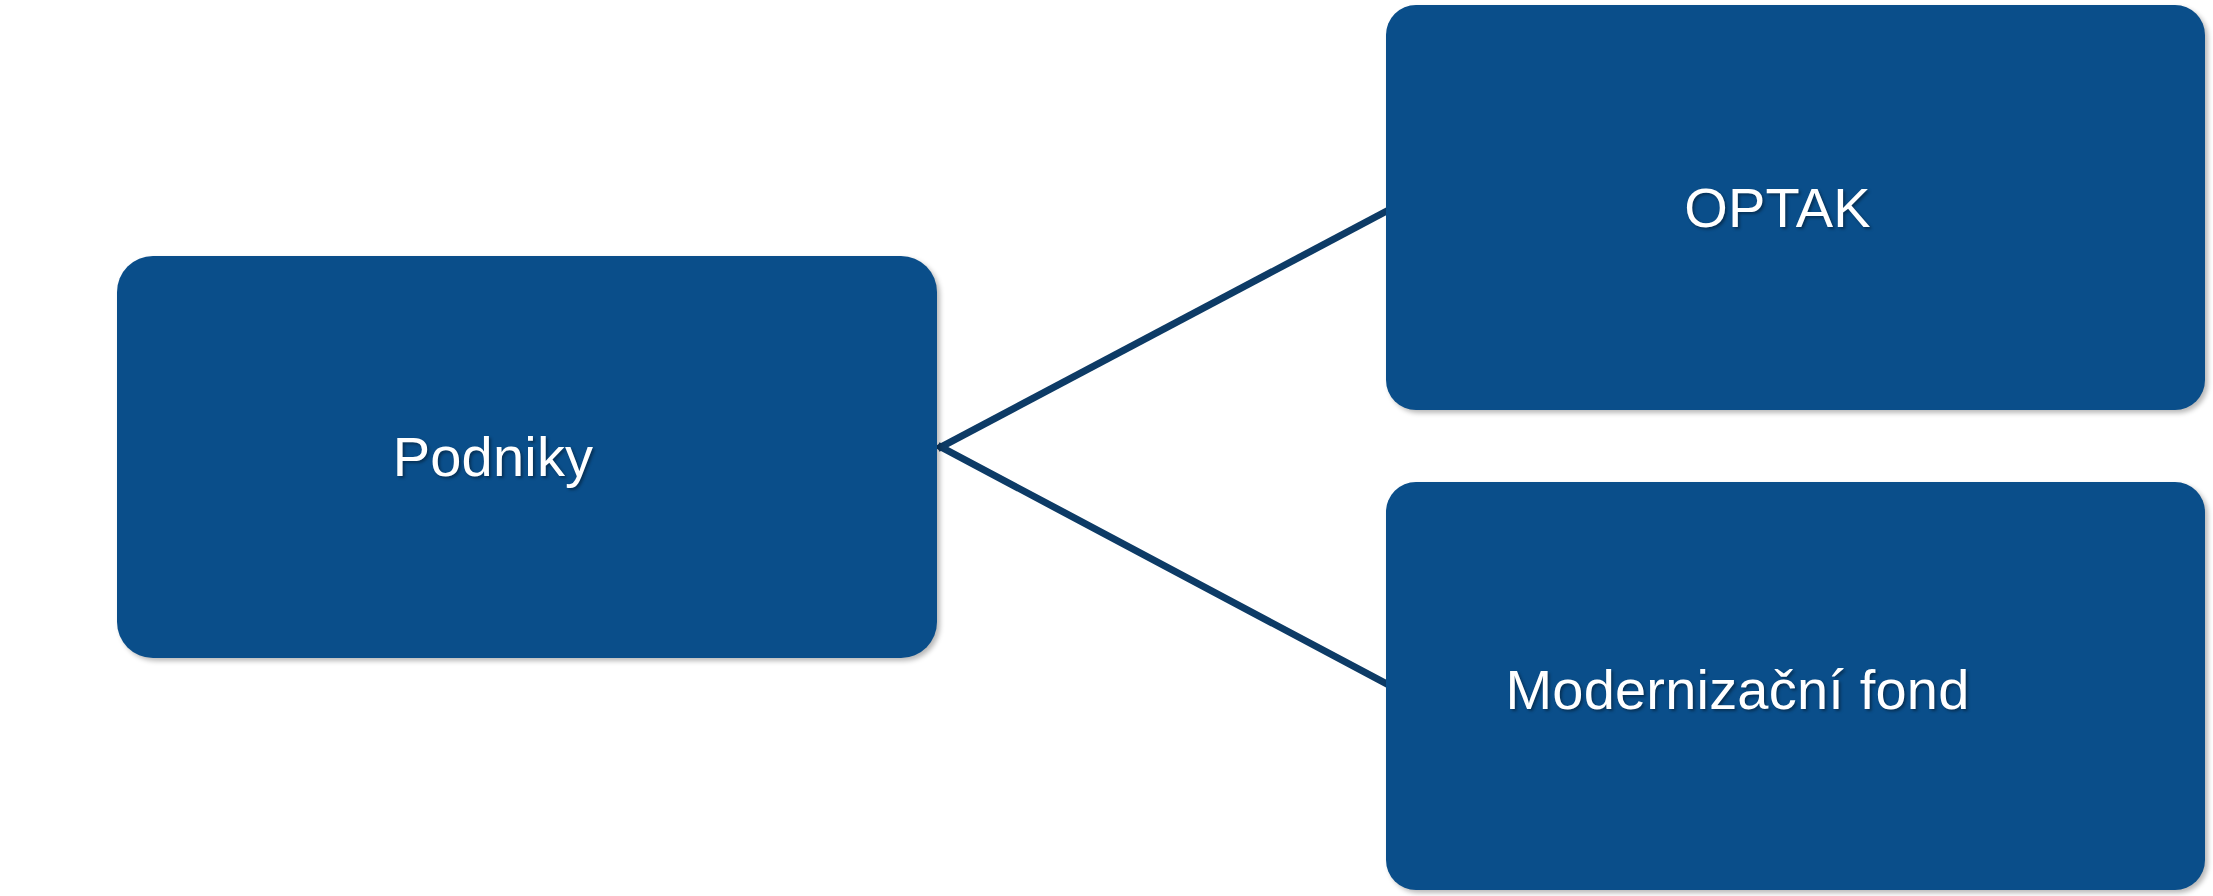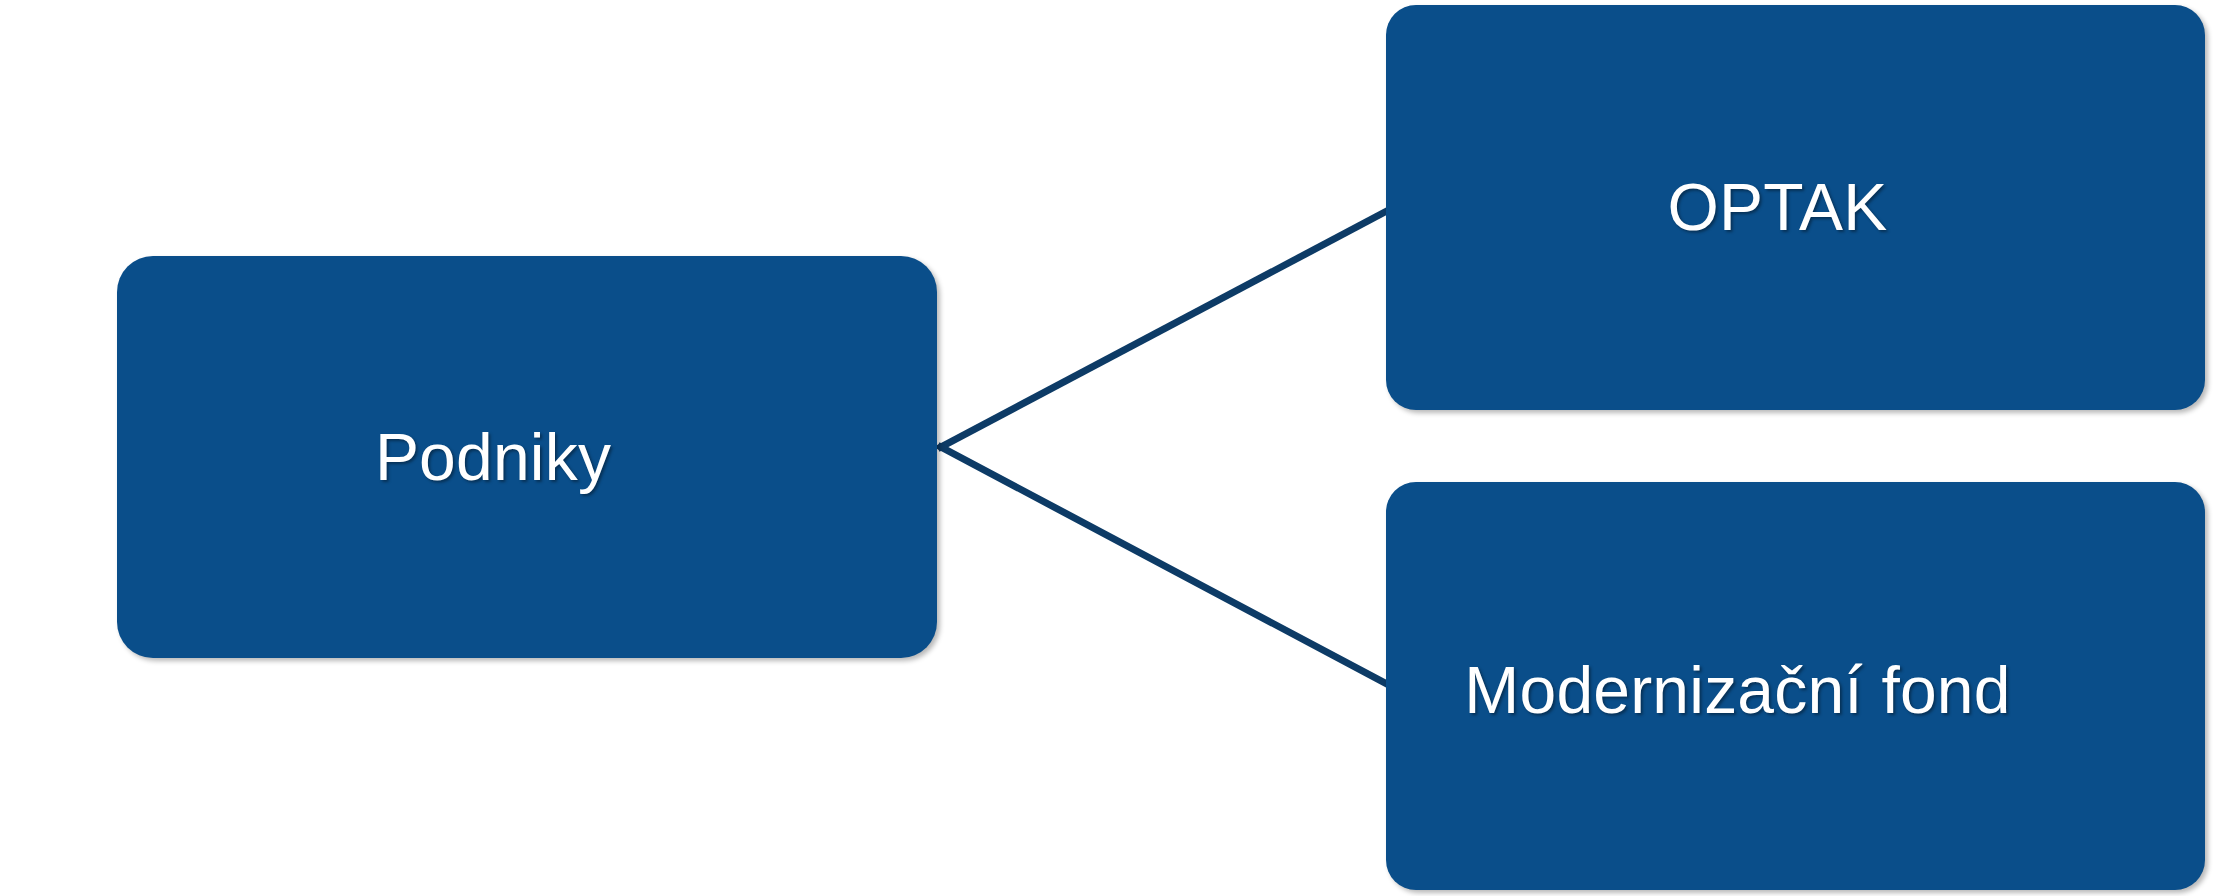--- a/index.html
+++ b/index.html
@@ -33,21 +33,21 @@
     border-radius: 32px;
     box-shadow: 3px 3px 5px rgba(0, 0, 0, 0.28);
     display: flex;
     align-items: center;
     justify-content: center;
   }
   .node-label {
     color: #ffffff;
     font-family: "Liberation Sans", sans-serif;
     font-weight: 400;
-    font-size: 66px;
+    font-size: 56px;
     line-height: 1.1;
     letter-spacing: 0.2px;
     text-align: left;
     white-space: nowrap;
     text-shadow: 2px 2px 3px rgba(0, 0, 0, 0.38);
   }
   
   #node-podniky {
     left: 117px;
     top: 248px;

